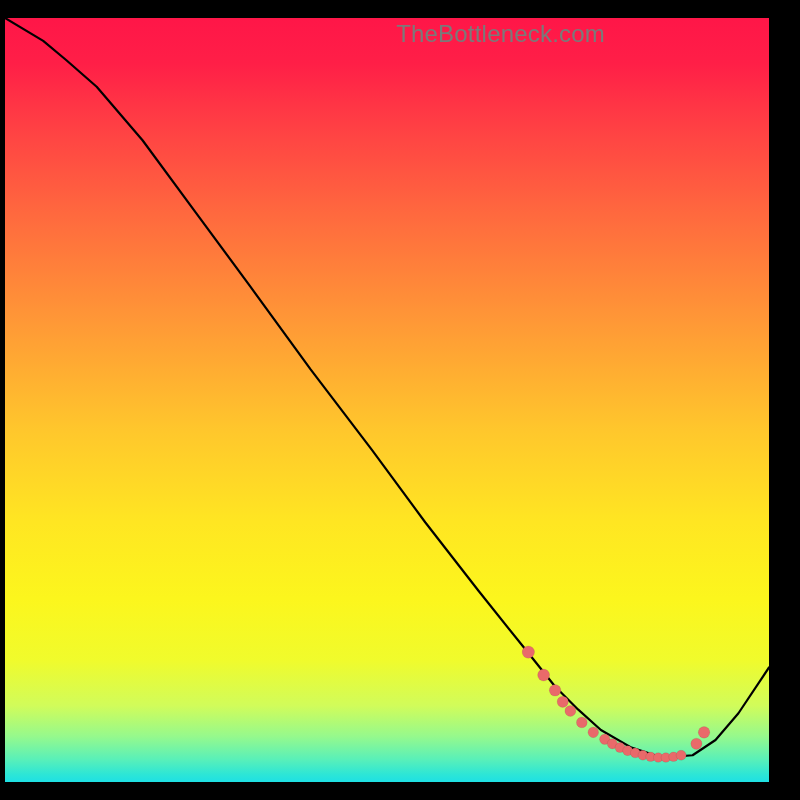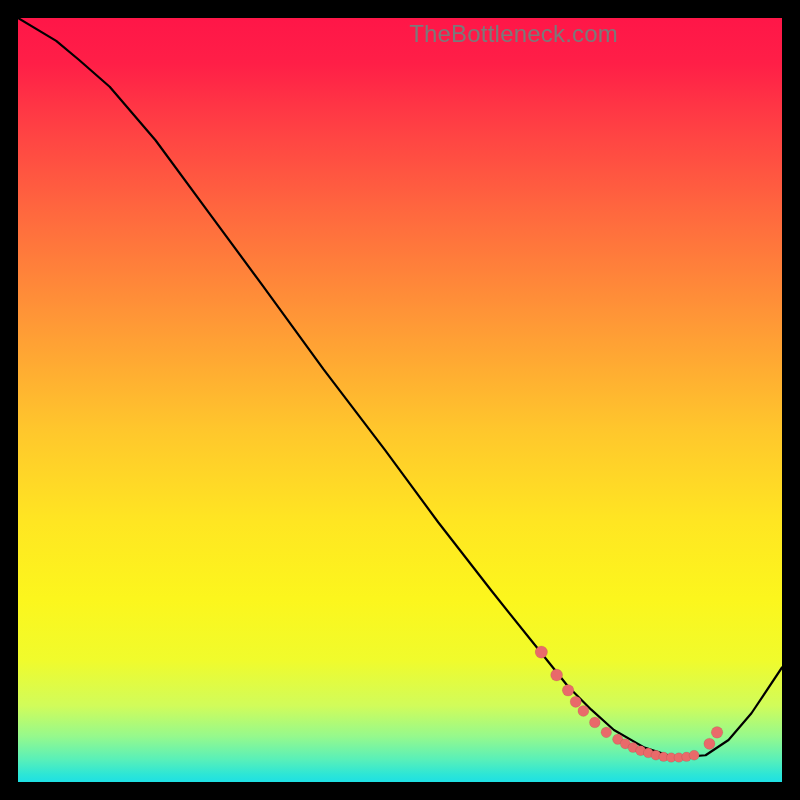--- a/index.html
+++ b/index.html
@@ -7,21 +7,21 @@
     padding: 0;
     background: #000;
     width: 800px;
     height: 800px;
     overflow: hidden;
     position: relative;
     font-family: Arial, Helvetica, sans-serif;
   }
   .frame {
     position: absolute;
-    left: 18px;
+    left: 5px;
     top: 18px;
     width: 608px;
     height: 764px;
     background: #fef9c3;
   }
   .gradient-area {
     position: absolute;
     left: 0;
     top: 0;
     width: 764px;

